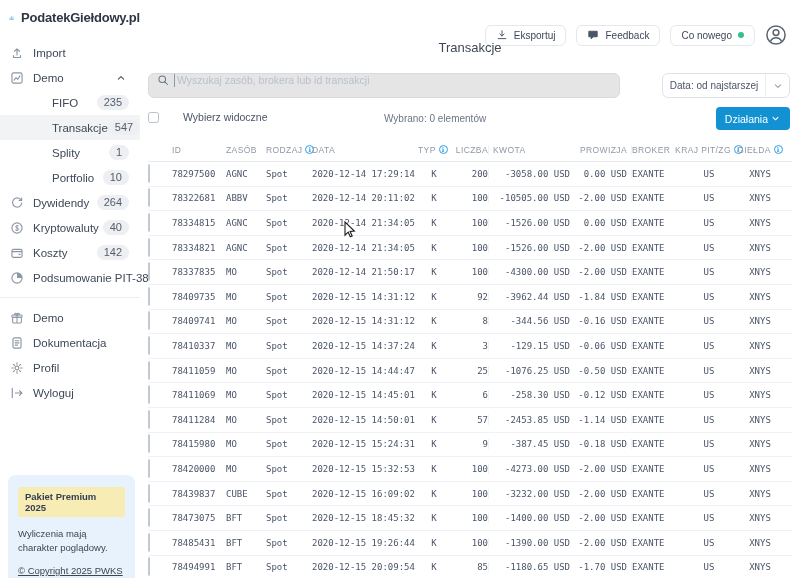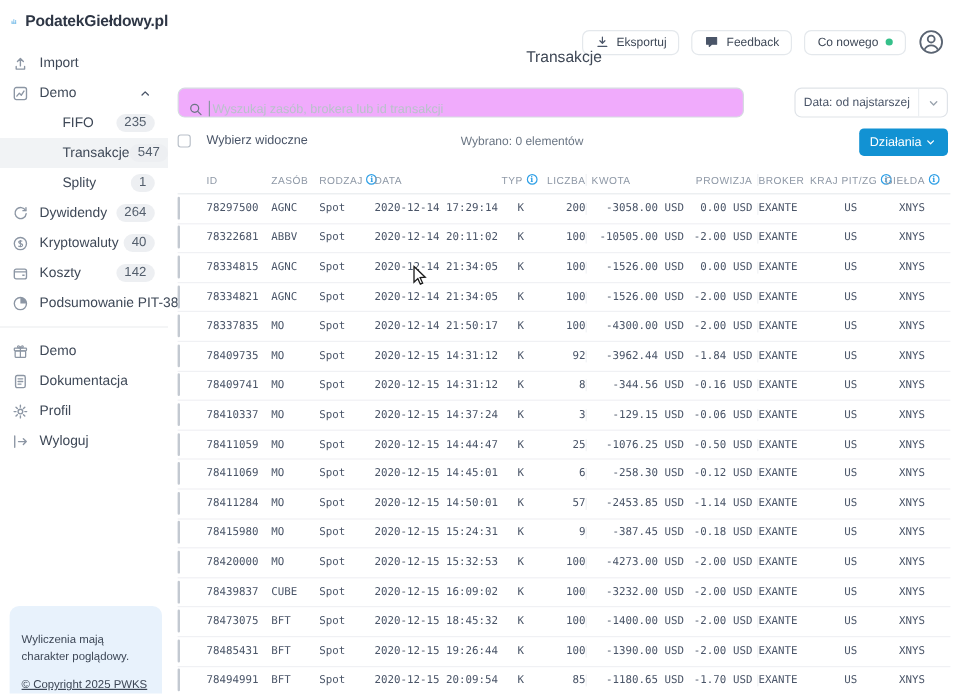--- a/index.html
+++ b/index.html
@@ -39,34 +39,34 @@
     background:#fff; height:21px; padding:0 10px; font-size:10px; color:#3e4857; cursor:pointer; }
   .tb-btn svg { color:#4a5568; }
   .green-dot { width:6px; height:6px; border-radius:50%; background:#35c08a; }
   .avatar-btn { width:22px; height:22px; color:#5a6472; cursor:pointer; display:flex; }
 
   
   .page-title { position:absolute; left:140px; right:0; top:40px; text-align:center;
     font-size:13px; color:#3f4856; }
   .search-row { position:absolute; left:148px; top:73px; width:644px; height:25px; }
   .search-box { position:absolute; left:0; top:0; width:472px; height:25px; border:1px solid #d5dbe1;
-    border-radius:6px; display:flex; align-items:flex-end; padding-left:8px; background:#f0abfc; }
+    border-radius:6px; display:flex; align-items:flex-start; padding-left:8px; background:#e5e5e5; }
   .search-box svg { color:#6b7684; flex:0 0 12px; }
   .caret { width:1px; height:13px; background:#8c96a4; margin-left:5px; }
   .search-input { border:none; outline:none; flex:1; font-size:10.5px; color:#3e4857;
     padding-left:2px; background:transparent; font-family:"Liberation Sans", sans-serif;}
   .search-input::placeholder { color:#b9c1cb; }
   .sort-select { position:absolute; right:2px; top:0; width:128px; height:25px; border:1px solid #dfe3e8;
     border-radius:6px; display:flex; align-items:center; background:#fff; cursor:pointer; }
   .sort-value { flex:1; text-align:center; font-size:10px; color:#4a5568; }
   .sort-chev { width:24px; height:100%; border-left:1px solid #eceff2; display:flex;
     align-items:center; justify-content:center; color:#9aa3ae; }
 
   .controls-row { position:absolute; left:148px; top:107px; width:644px; height:24px; }
-  .select-visible { position:absolute; left:0; top:4px; display:flex; align-items:center; gap:13px;
+  .select-visible { position:absolute; left:0; top:4px; display:flex; align-items:center; gap:24px;
     font-size:10.5px; color:#4a5568; cursor:pointer; }
   .cb { width:11px; height:11px; border:1px solid #b9c0c9; border-radius:2.5px; background:#fff; }
   .selected-count { position:absolute; left:236px; top:6px; font-size:10px; color:#6b7684; }
   .actions-btn { position:absolute; right:2px; top:0; height:23px; background:#1292d3; color:#fff;
     border:none; border-radius:4px; font-size:10.5px; padding:0 9px; display:flex; align-items:center;
     gap:2px; cursor:pointer; font-family:"Liberation Sans", sans-serif; }
 
   
   .table { position:absolute; left:148px; top:138px; width:644px; }
   .tr { display:grid; grid-template-columns:24px 54px 40px 46px 106px 32px 38px 82px 62px 48px 58px 44px;
@@ -227,20 +227,24 @@
           <span class="nav-badge">235</span>
         </div>
         <div class="nav-item no-icon selected">
           <span class="nav-label">Transakcje</span>
           <span class="nav-badge">547</span>
         </div>
         <div class="nav-item no-icon">
           <span class="nav-label">Splity</span>
           <span class="nav-badge">1</span>
         </div>
+        <div class="nav-item no-icon">
+          <span class="nav-label">Portfolio</span>
+          <span class="nav-badge">10</span>
+        </div>
         <div class="nav-item">
           <span class="nav-icon">
             <svg width="14" height="14">
               <use href="#i-refresh"></use>
             </svg>
           </span>
           <span class="nav-label">Dywidendy</span>
           <span class="nav-badge">264</span>
         </div>
         <div class="nav-item">
@@ -298,20 +302,21 @@
           <span class="nav-icon">
             <svg width="14" height="14">
               <use href="#i-logout"></use>
             </svg>
           </span>
           <span class="nav-label">Wyloguj</span>
         </div>
       </nav>
 
     <div class="side-footer">
+      <span class="premium-chip">Pakiet Premium 2025</span>
       <div class="disclaimer">Wyliczenia mają charakter poglądowy.</div>
       <a class="copyright">© Copyright 2025 PWKS</a>
     </div>
   </aside>
 
   <header class="topbar">
     <button class="tb-btn">
       <svg width="12" height="12">
           <use href="#i-download"></use>
         </svg>

